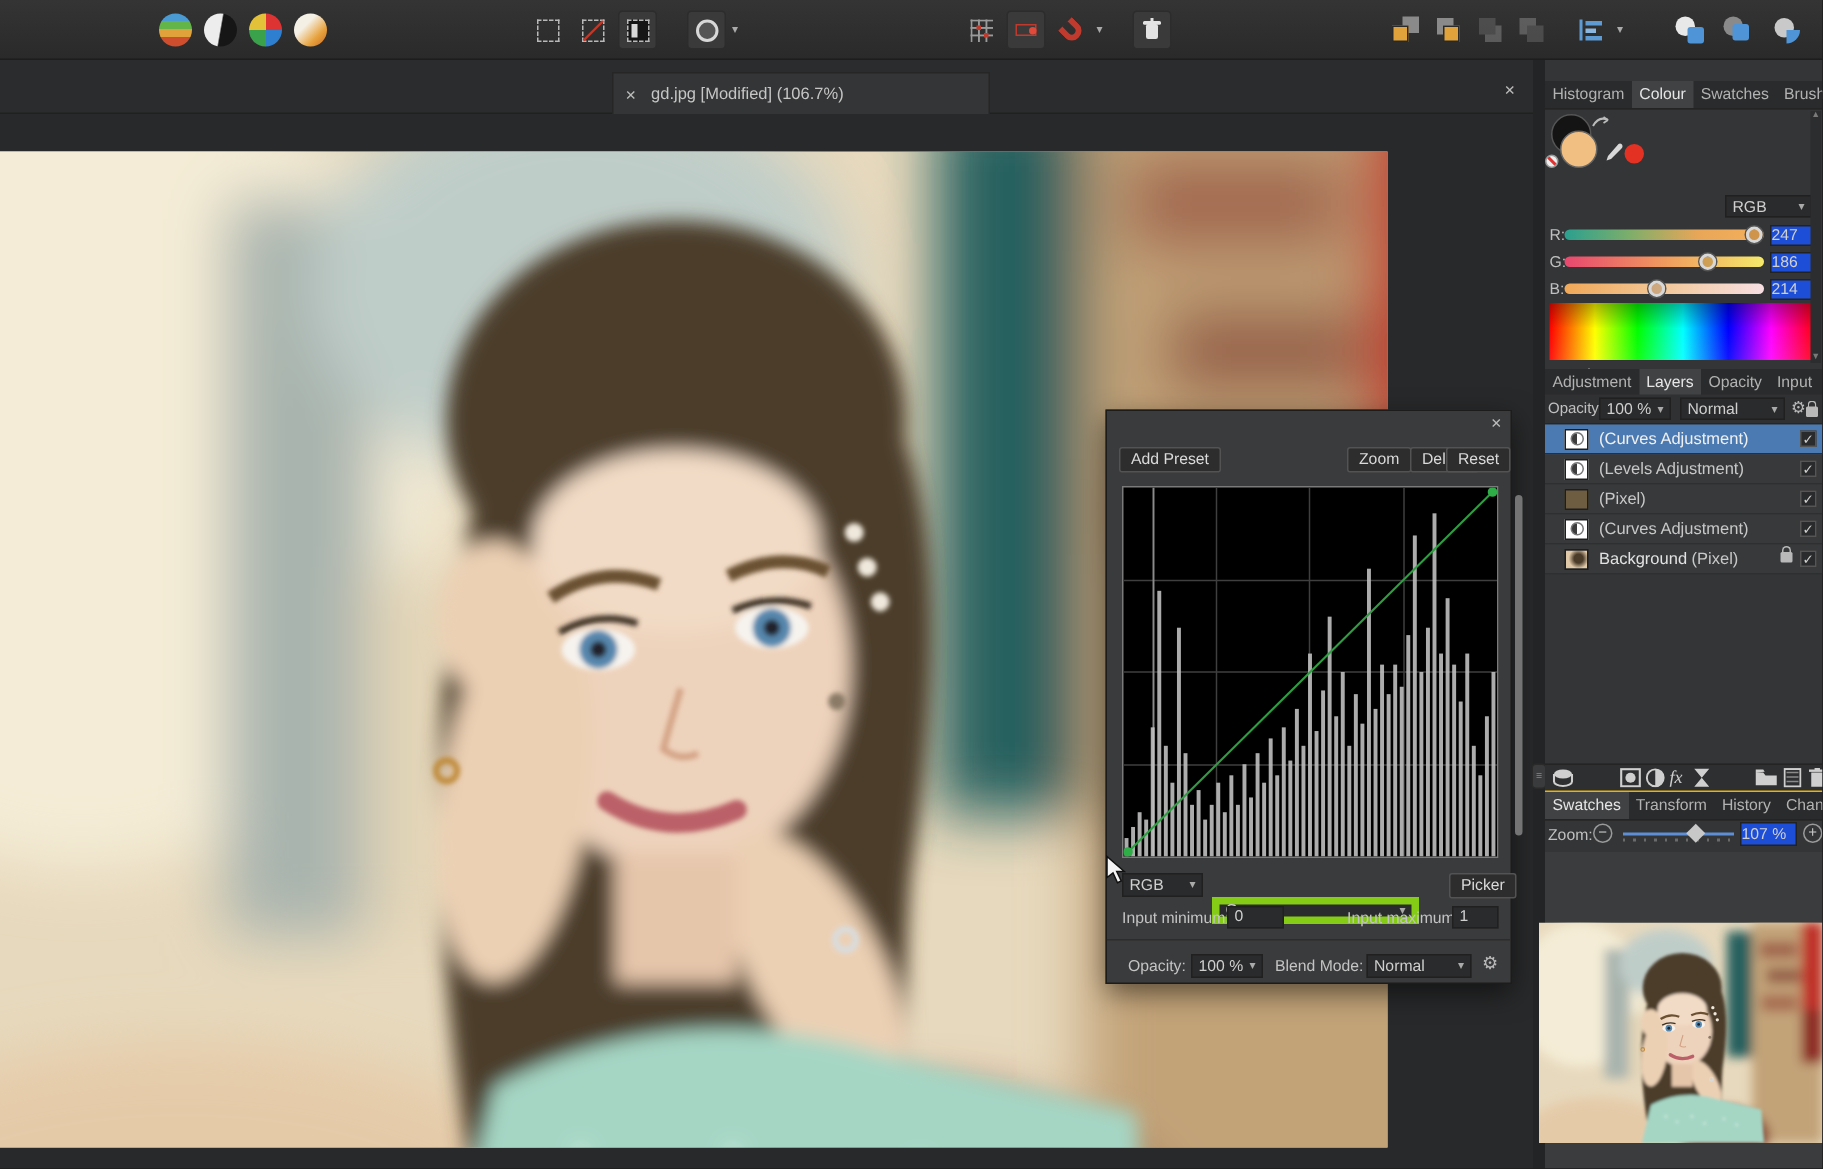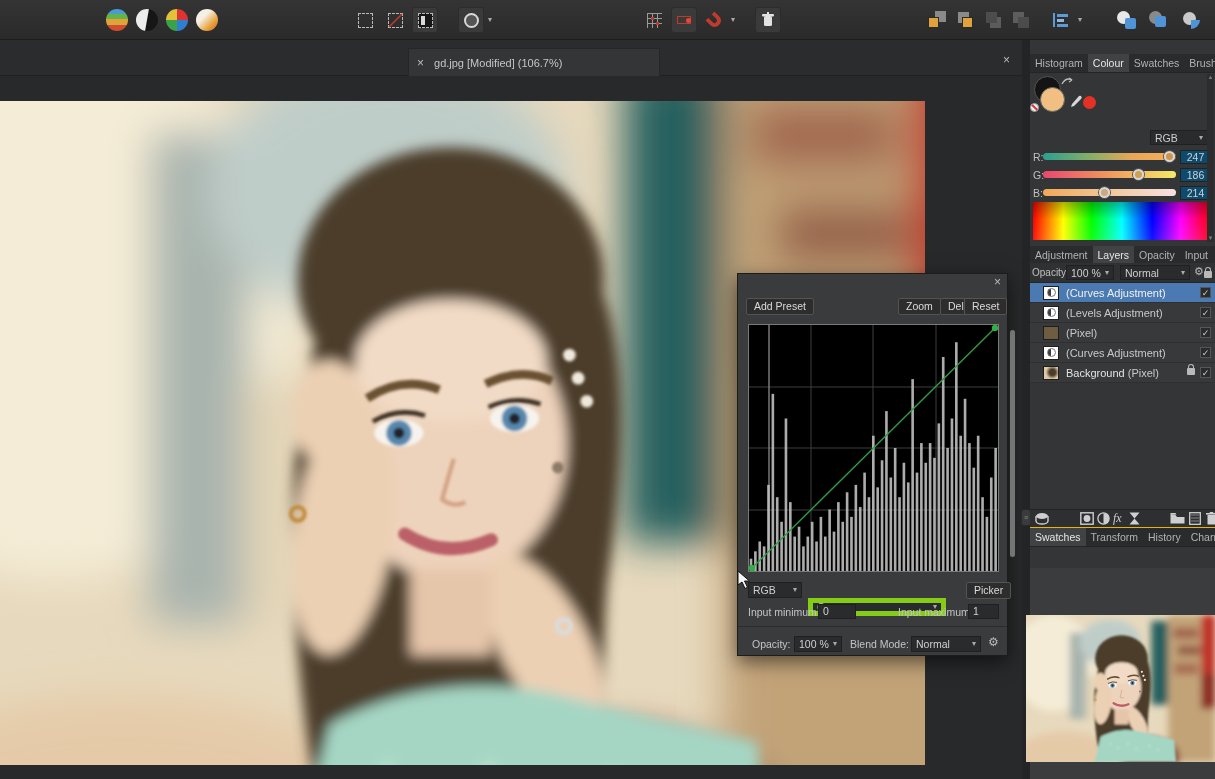--- a/index.html
+++ b/index.html
@@ -43,21 +43,21 @@
   .tabsrow{position:absolute;left:0;width:185px;background:#2a2b2c;display:flex;align-items:stretch;border-bottom:1px solid #242424;}
   .ptab{padding:3px 5px;color:#b2b2b2;white-space:nowrap;font-size:10.5px;}
   .ptab.active{background:#404244;color:#e6e6e6;}
   .panel-abs{position:absolute;left:0;width:185px;}
   
   .slider-track{position:absolute;height:7px;border-radius:4px;}
   .tr-r{background:linear-gradient(90deg,#2aa08f,#7fae6a,#e8a658,#f5b05a);}
   .tr-g{background:linear-gradient(90deg,#e8476f,#f09a5e,#f5e96a);}
   .tr-b{background:linear-gradient(90deg,#f0a858,#f2c89a,#f7dfe3);}
   .handle{position:absolute;width:11px;height:11px;border:2px solid #d8d8d8;border-radius:50%;background:rgba(0,0,0,.15);box-shadow:0 0 0 1px #555;}
-  .valbox{position:absolute;width:31px;height:14px;background:#0c4a6e;border:1px solid #222;color:#d0d0d0;text-align:center;line-height:13px;font-size:10.5px;}
+  .valbox{position:absolute;width:31px;height:14px;background:#1d4ed8;border:1px solid #222;color:#d0d0d0;text-align:left;line-height:13px;font-size:10.5px;}
   .slbl{position:absolute;color:#c0c0c0;font-size:10.5px;}
   #spectrum{position:absolute;left:3px;top:130px;width:178px;height:38px;background:linear-gradient(rgba(0,0,0,.30),rgba(0,0,0,0) 45%,rgba(255,255,255,.08)),linear-gradient(90deg,#f00,#ff0 17%,#0f0 33%,#0ff 50%,#00f 67%,#f0f 83%,#f00);}
   .dd{background:#2a2b2c;border:1px solid #202020;color:#cfcfcf;display:flex;align-items:center;padding:0 4px;font-size:10.5px;}
   .dd .caret{margin-left:auto;}
   
   .lrow{position:relative;height:20px;display:flex;align-items:center;padding-left:13px;gap:7px;border-bottom:1px solid #2e2f30;background:#37393b;}
   .lrow.sel{background:#4b7ab2;}
   .lthumb{width:16px;height:14px;border:1px solid #1e1e1e;background:#fff;display:flex;align-items:center;justify-content:center;flex:none;}
   .adjdot{width:9px;height:9px;border-radius:50%;border:1px solid #777;background:linear-gradient(90deg,#3c3c3c 50%,#ffffff 50%);}
   .checkbox{width:11px;height:11px;background:#2a2b2c;border:1px solid #555;color:#cfcfcf;font-size:9px;line-height:10px;text-align:center;position:absolute;right:4px;top:4px;}
@@ -551,20 +551,29 @@
     </div>
 
     <div class="tabsrow" style="top:488px">
       <span class="ptab active">Swatches</span>
       <span class="ptab">Transform</span>
       <span class="ptab">History</span>
       <span class="ptab">Channels</span>
 
     </div>
 
+    <div class="panel-abs" style="top:506px;height:22px">
+      <span class="slbl" style="left:2px;top:5px">Zoom:</span>
+      <div class="zoombtn" style="left:32px;top:3px">−</div>
+      <div style="position:absolute;left:52px;top:9px;width:74px;height:2px;background:#5e8fd6"></div>
+      <div style="position:absolute;left:52px;top:13px;width:74px;height:2px;background:repeating-linear-gradient(90deg,#6a6a6a 0 1.5px,transparent 1.5px 7px)"></div>
+      <div style="position:absolute;left:96px;top:5px;width:9px;height:9px;background:#c8c8c8;transform:rotate(45deg)"></div>
+      <div class="valbox" style="left:130px;top:2px;width:38px;height:16px;line-height:15px">107 %</div>
+      <div class="zoombtn" style="left:172px;top:3px">+</div>
+    </div>
 
     <div class="panel-abs" style="top:528px;height:211px;background:#3a3c3e"></div>
     <svg style="position:absolute;left:-4px;top:575px" width="189" height="147" viewBox="0 0 380 290" preserveAspectRatio="none">
       <use href="#portrait-art"></use>
     </svg>
   </div>
 
   <div class="sstrip" style="top:74px;height:168px">
     <div>▲</div>
     <div style="position:absolute;bottom:0;width:100%">▼</div>

